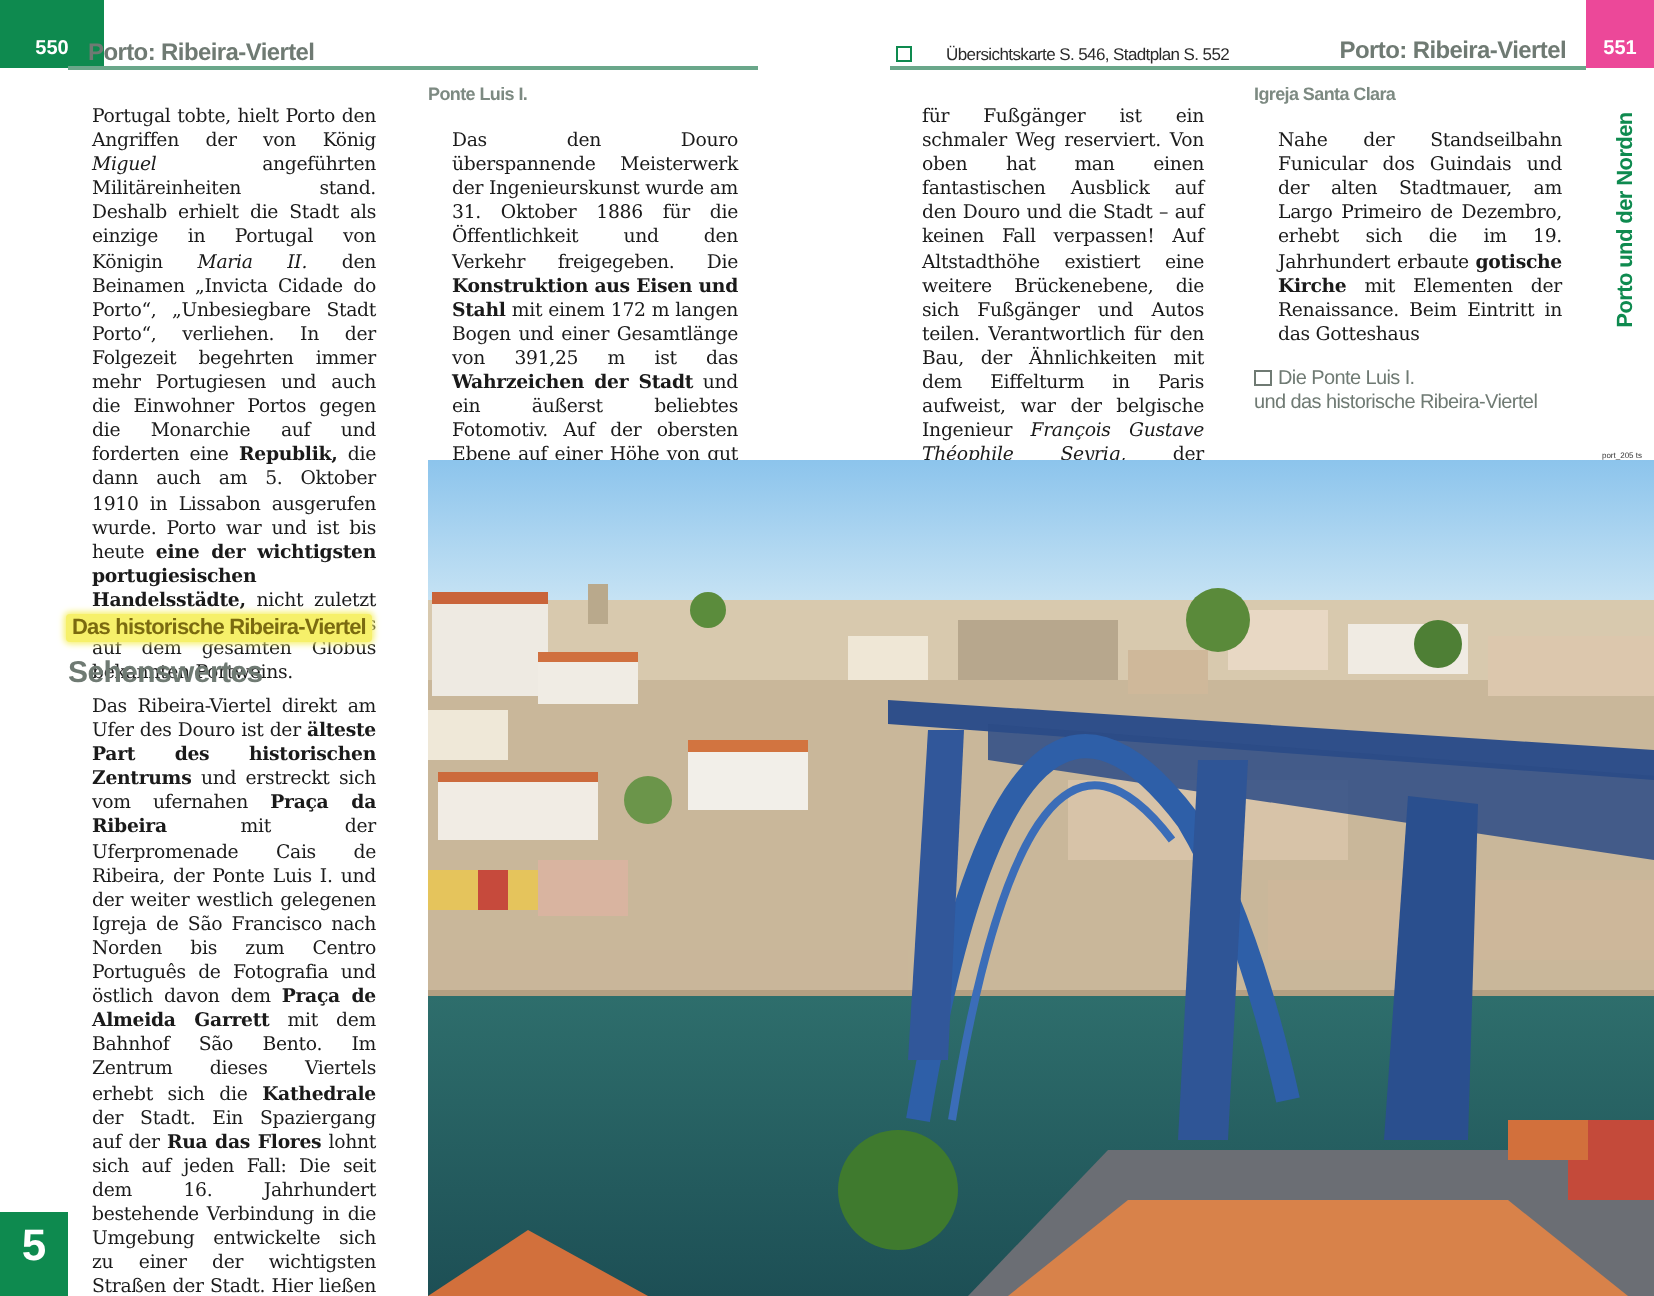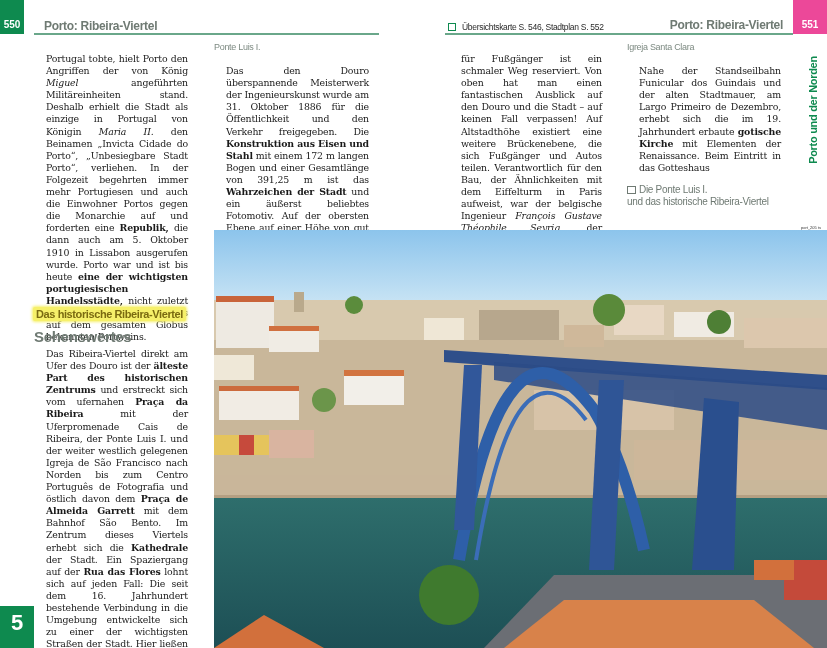--- a/index.html
+++ b/index.html
@@ -1,37 +1,37 @@
 <!DOCTYPE html>
 <html><head>
 <meta charset="utf-8">
 <style>
   html, body { margin:0; padding:0; }
   body { width:827px; height:648px; position:relative; overflow:hidden; background:#ffffff; font-family:"DejaVu Serif", serif; color:#1a1a1a; }
   .page { position:absolute; top:0; height:648px; }
   .left-page { left:0; width:414px; }
 
-  .tab-left { position:absolute; left:0; top:0; width:24px; height:34px; background:#0e8a4f; }
+  .tab-left { position:absolute; left:0; top:0; width:52px; height:34px; background:#0e8a4f; }
   .tab-left span { position:absolute; bottom:4px; left:0; right:0; text-align:center; color:#fff; font-family:"Liberation Sans", sans-serif; font-weight:bold; font-size:10px; }
   .tab-right { position:absolute; right:0; top:0; width:34px; height:34px; background:#ec4899; }
   .tab-right span { position:absolute; bottom:4px; left:0; right:0; text-align:center; color:#fff; font-family:"Liberation Sans", sans-serif; font-weight:bold; font-size:10px; }
 
   .hdr-left-title { position:absolute; left:44px; top:19px; font-family:"Liberation Sans", sans-serif; font-weight:bold; font-size:12px; color:#6f7a73; letter-spacing:-0.3px; }
   .hdr-left-rule { position:absolute; left:34px; top:33px; width:345px; height:2px; background:#6aa78a; }
   .hdr-right-title { position:absolute; right:44px; top:18px; font-family:"Liberation Sans", sans-serif; font-weight:bold; font-size:12px; color:#6f7a73; letter-spacing:-0.3px; }
-  .hdr-right-ref { position:absolute; left:448px; top:22px; font-family:"Liberation Sans", sans-serif; font-size:8.5px; color:#2a2a2a; letter-spacing:-0.3px; display:flex; align-items:center; gap:6px; }
+  .hdr-right-ref { position:absolute; left:448px; top:22px; font-family:"Liberation Sans", sans-serif; font-size:8.5px; color:#2a2a2a; letter-spacing:-0.3px; display:flex; align-items:center; gap:17px; }
   .map-icon { width:6px; height:6px; border:1px solid #0e8a4f; display:inline-block; }
   .hdr-right-rule { position:absolute; left:445px; top:33px; width:348px; height:2px; background:#6aa78a; }
 
   .col { position:absolute; font-size:9.4px; line-height:12.1px; text-align:justify; hyphens:manual; letter-spacing:-0.15px; }
   .col p { margin:12px; }
   .col b { font-weight:bold; }
   .col i { font-style:italic; }
 
-  .subhead { font-family:"Liberation Sans", sans-serif; font-weight:normal; font-size:9px; color:#7d8a82; margin:0 0 1px 0; letter-spacing:-0.3px; }
+  .subhead { font-family:"Liberation Sans", sans-serif; font-weight:bold; font-size:9px; color:#7d8a82; margin:0 0 1px 0; letter-spacing:-0.3px; }
 
   .section-heading { position:absolute; left:34px; top:280px; font-family:"Liberation Sans", sans-serif; font-weight:bold; font-size:15px; color:#6f7a73; letter-spacing:-0.3px;margin-top:48px; }
   .highlight-head { position:absolute; left:33px; top:307px; font-family:"Liberation Sans", sans-serif; font-weight:bold; font-size:11px; color:#7a6a10; background:#f6f06a; padding:1px 3px; letter-spacing:-0.4px; border-radius:2px; box-shadow:0 0 3px 1px #f6f06a; }
 
   .thumb-tab { position:absolute; left:0; top:606px; width:34px; height:42px; background:#0e8a4f; }
   .thumb-tab span { position:absolute; top:4px; left:0; right:0; text-align:center; color:#fff; font-family:"Liberation Sans", sans-serif; font-weight:bold; font-size:22px; }
 
   .side-label { position:absolute; right:4px; top:40px; width:20px; height:140px; }
   .side-label span { position:absolute; left:50%; top:50%; transform:translate(-50%,-50%) rotate(-90deg); white-space:nowrap; font-family:"Liberation Sans", sans-serif; font-weight:bold; font-size:11px; color:#0e8a4f; letter-spacing:-0.3px; }
 

